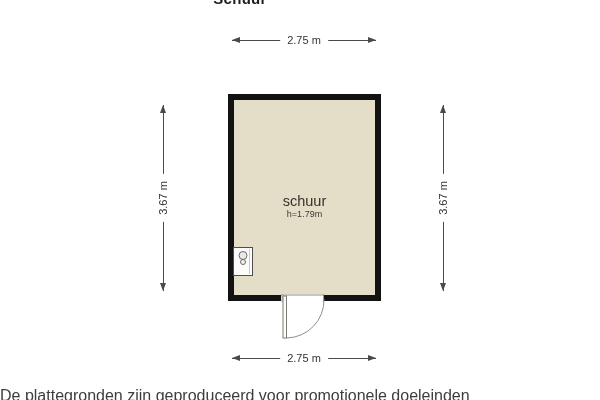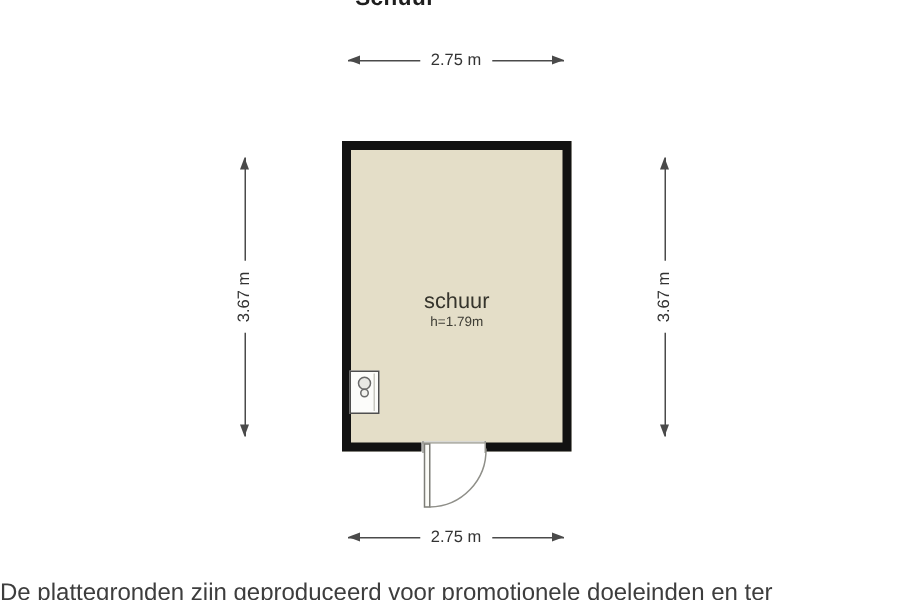--- a/index.html
+++ b/index.html
@@ -1,19 +1,18 @@
 <!DOCTYPE html>
 <html style="--wall: #121212; --floor: #e4dec8; --dimension-line: #4a4a4a; --door-line: #8f8f89;"><head>
 <meta charset="utf-8">
 <style>
   html,body{margin:0;padding:0;background:#fff;}
   .canvas{
     position:relative;width:480px;height:400px;background:#fff;overflow:hidden;
     font-family:"Liberation Sans", sans-serif;
-    padding-left:47px;
   }
   .title{
     position:absolute;left:0;right:0;top:-9px;text-align:center;
     font-size:15px;line-height:15px;font-weight:bold;color:#1e1e1e;letter-spacing:0.3px;
   }
   
   .dim{position:absolute;}
   .dim .dimline-h{position:absolute;left:0;right:0;top:0;border-top:1px solid var(--dimension-line,#4a4a4a);}
   .dim .dimline-v{position:absolute;top:0;bottom:0;left:0;border-left:1px solid var(--dimension-line,#4a4a4a);}
   .arrow{position:absolute;width:0;height:0;}

